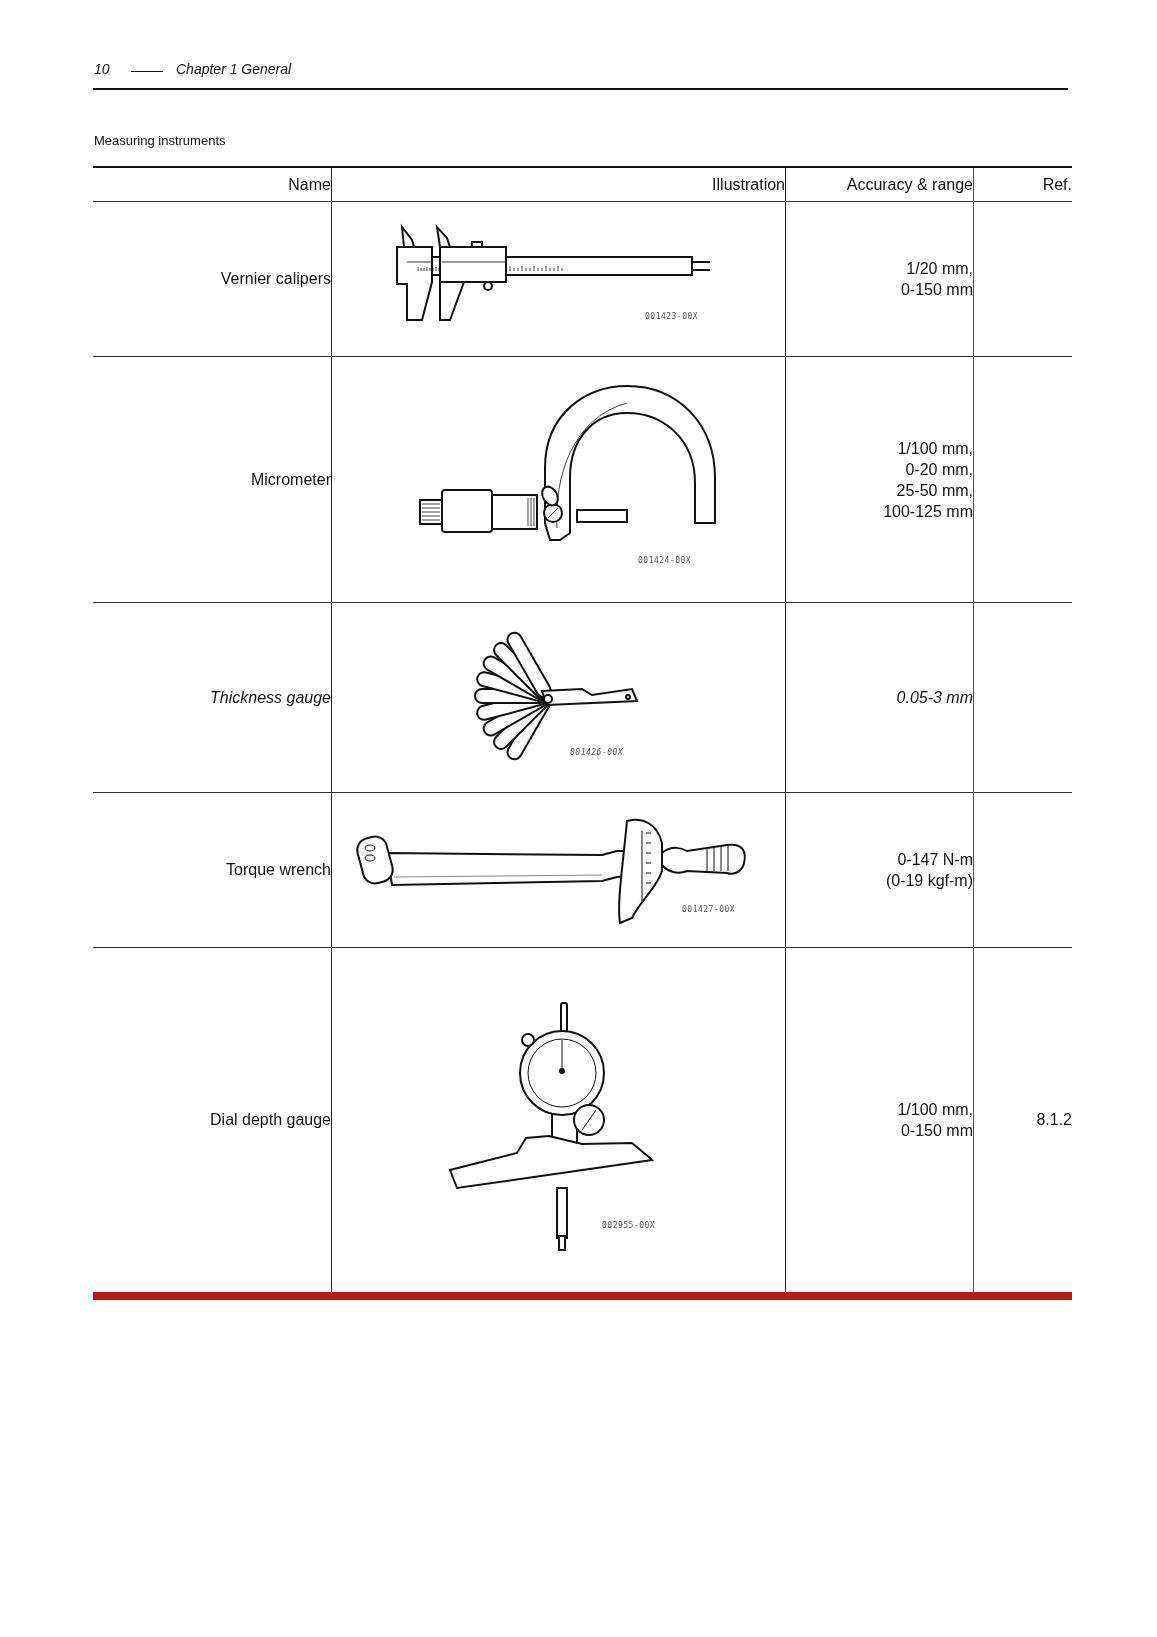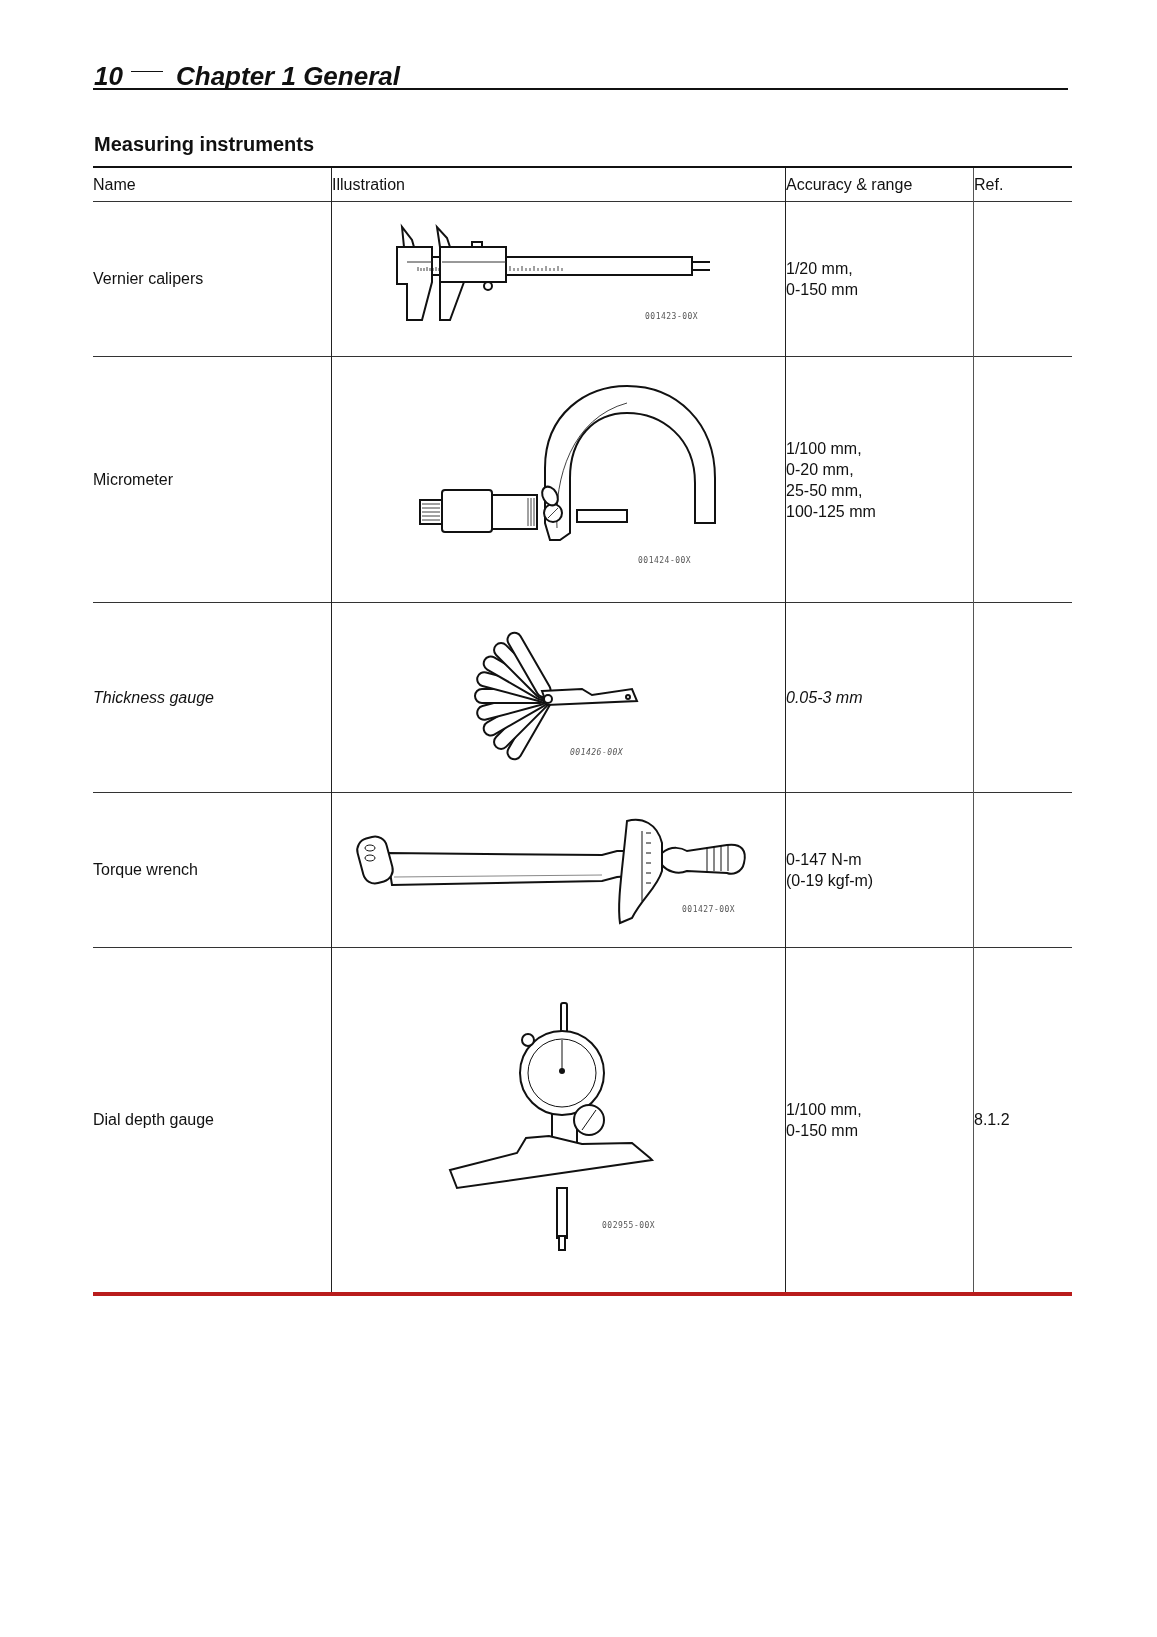--- a/index.html
+++ b/index.html
@@ -1,31 +1,31 @@
 <!DOCTYPE html>
 <html><head>
 <meta charset="utf-8">
 <style>
   html, body { margin: 0; padding: 0; background: #ffffff; }
   body { width: 1157px; height: 1637px; position: relative; overflow: hidden;
          font-family: "Liberation Sans", sans-serif; color: #111; }
   .page-header { position: absolute; left: 93px; top: 58px; width: 975px; height: 30px;
                  border-bottom: 2px solid #111; }
-  .page-header span { font-style: italic; font-weight: bold; font-size: 26px; position: absolute; top: 3px; }
+  .page-header span { font-style: italic; font-weight: normal; font-size: 14px; position: absolute; top: 3px; }
   .ph-num { left: 1px; }
   .ph-dash { left: 38px; top: 13px !important; width: 32px; height: 0; border-top: 1.5px solid #111; }
   .ph-chap { left: 83px; }
-  .section-title { position: absolute; left: 94px; top: 133px; font-size: 20px; font-weight: bold; text-align: right; }
+  .section-title { position: absolute; left: 94px; top: 133px; font-size: 13px; font-weight: normal; text-align: right; }
   table.instr { position: absolute; left: 93px; top: 166px; width: 979px; border-collapse: collapse;
                 table-layout: fixed; }
-  table.instr th, table.instr td { font-size: 16px; font-weight: normal; text-align: left; vertical-align: middle; padding: 0; }
+  table.instr th, table.instr td { font-size: 16px; font-weight: normal; text-align: right; vertical-align: middle; padding: 0; }
   table.instr thead tr { border-top: 2px solid #111; border-bottom: 1.5px solid #333; }
   table.instr th { height: 33px; }
   table.instr tbody tr { border-bottom: 1.5px solid #333; }
-  table.instr tbody tr:last-child { border-bottom: 4px solid #b91c1c; }
+  table.instr tbody tr:last-child { border-bottom: 8px solid #b91c1c; }
   .c-name { width: 238px; border-right: 1.5px solid #222; }
   .c-ill { width: 453px; border-right: 1.5px solid #222; margin-top: 33px; }
   .c-acc { width: 187px; border-right: 1.5px solid #555; margin-top: 12px; }
   .c-ref { width: auto; }
   td.c-name { text-align: left; padding-left: 10px; }
   td.c-acc { line-height: 21px; }
   .acc-line { display: block; }
   .code { font-family: "DejaVu Sans Mono", monospace; font-size: 8px; fill: #555; letter-spacing: 0.5px; }
 </style>
 </head>

